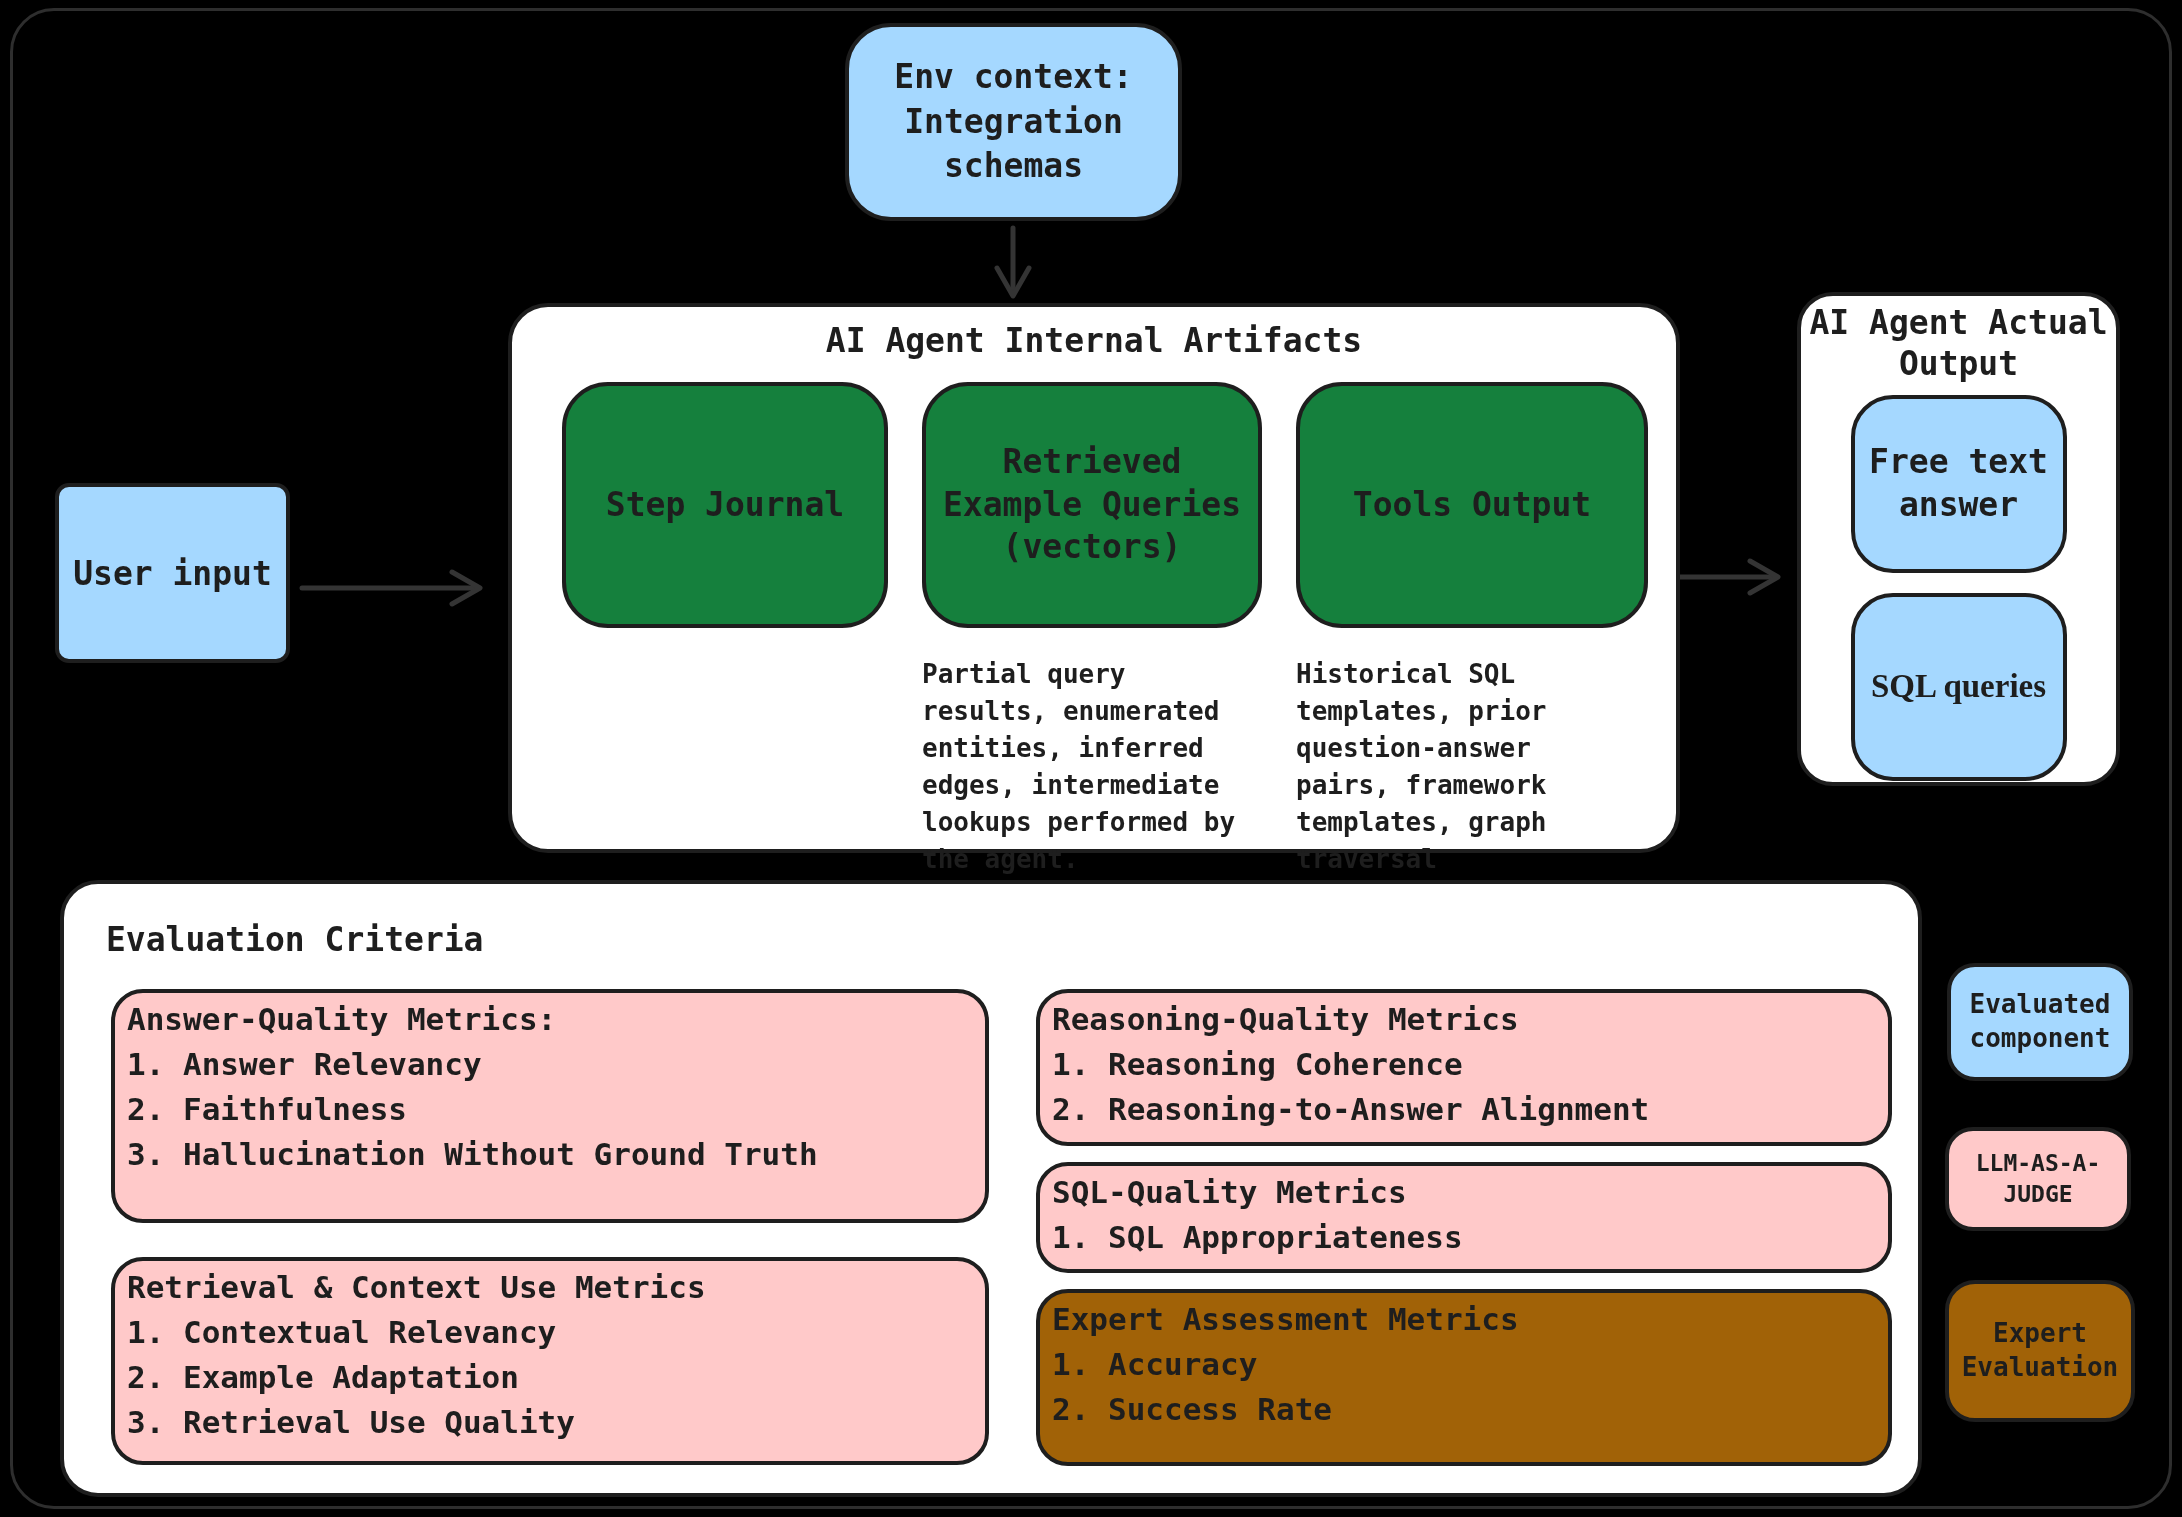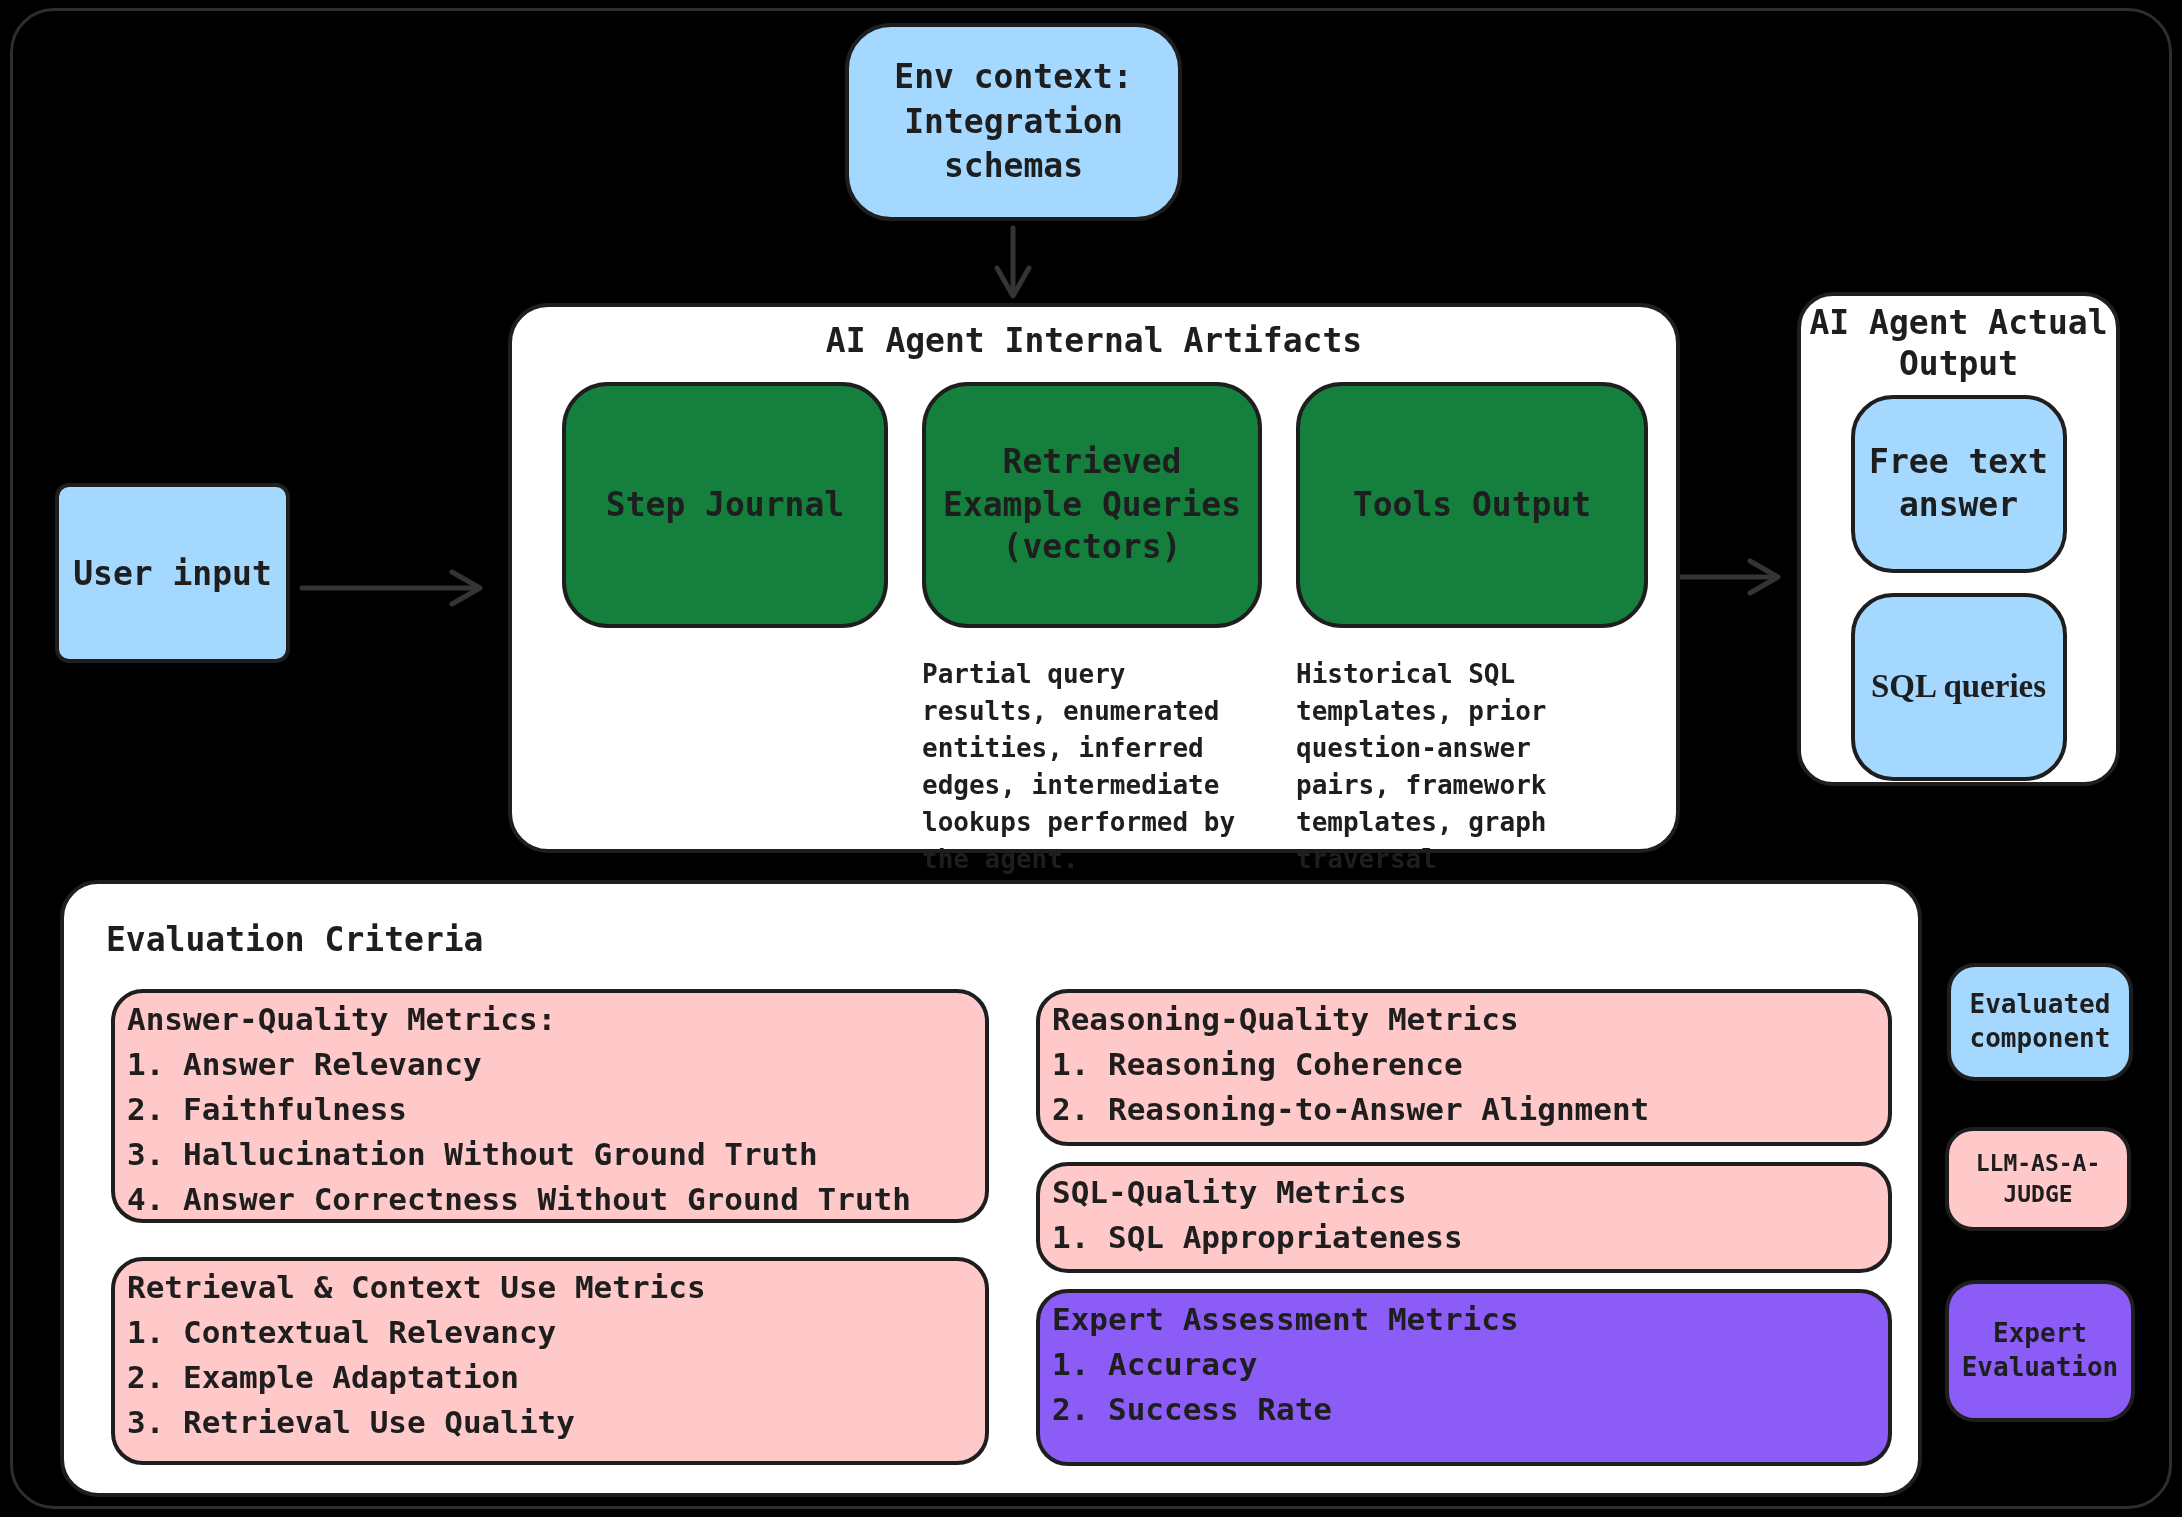--- a/index.html
+++ b/index.html
@@ -27,21 +27,21 @@
   .node {
     position: absolute;
     border: 4px solid #1e1e1e;
     display: flex;
     align-items: center;
     justify-content: center;
     text-align: center;
   }
   .fill-blue  { background: #a5d8ff; }
   .fill-pink  { background: #ffc9c9; }
-  .fill-green { background: #8b5cf6; }
+  .fill-green { background: #a16207; }
 
   .panel {
     position: absolute;
     background: #ffffff;
     border: 4px solid #1e1e1e;
     border-radius: 40px;
   }
 
   #env-context {
     left: 845px; top: 23px; width: 337px; height: 198px;
@@ -209,21 +209,20 @@
   </div>
 
   <div class="panel" id="eval-panel">
     <div id="eval-title">Evaluation Criteria</div>
 
     <div class="metric-box fill-pink" id="metric-answer">
       <div>Answer-Quality Metrics:</div>
       <div>1. Answer Relevancy</div>
       <div>2. Faithfulness</div>
       <div>3. Hallucination Without Ground Truth</div>
-      <div>4. Answer Correctness Without Ground Truth</div>
     </div>
 
     <div class="metric-box fill-pink" id="metric-retrieval">
       <div>Retrieval &amp; Context Use Metrics</div>
       <div>1. Contextual Relevancy</div>
       <div>2. Example Adaptation</div>
       <div>3. Retrieval Use Quality</div>
     </div>
 
     <div class="metric-box fill-pink" id="metric-reasoning">

